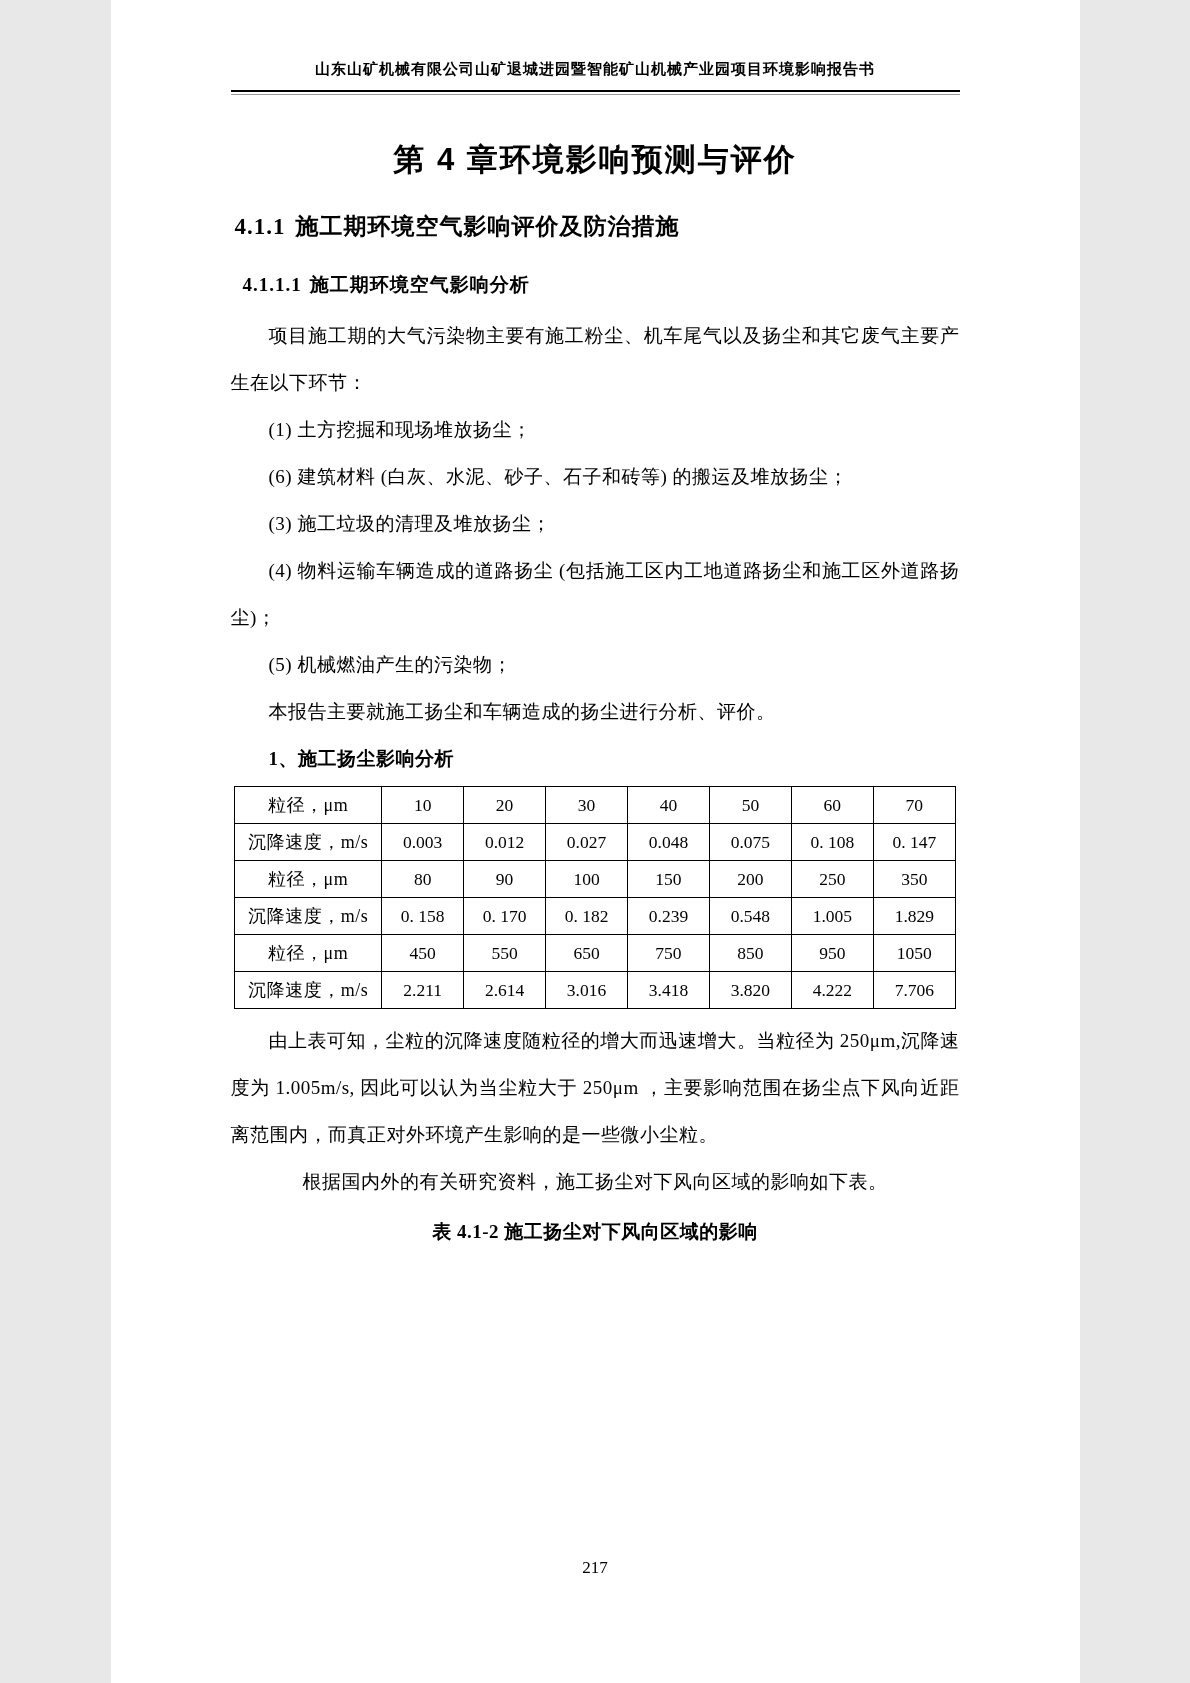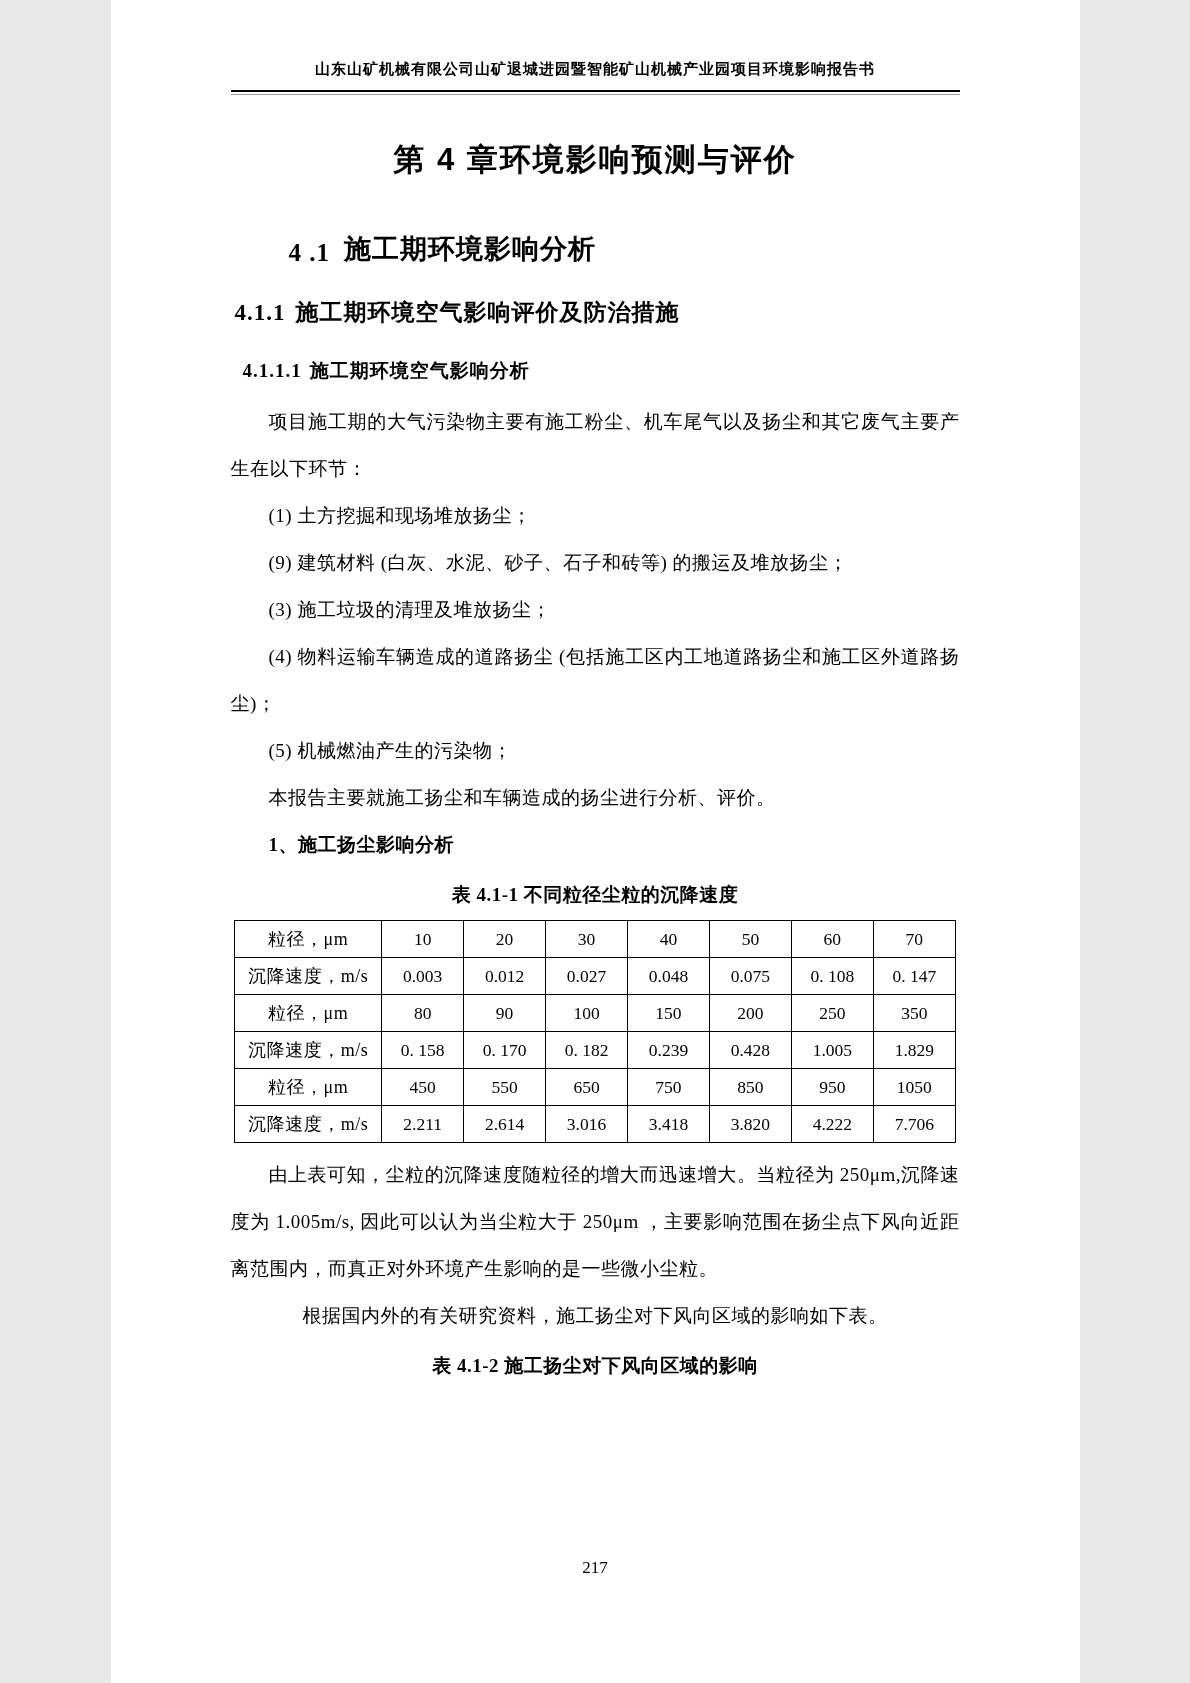--- a/index.html
+++ b/index.html
@@ -114,43 +114,39 @@
 <body>
 
 <div class="page">
 
   <div class="doc-header">山东山矿机械有限公司山矿退城进园暨智能矿山机械产业园项目环境影响报告书</div>
   <div class="header-rule-thick"></div>
   <div class="header-rule-thin"></div>
 
   <div class="chapter-title">第 4 章环境影响预测与评价</div>
 
-  <div class="section-title">
-    <span class="sec-num">4 .1</span><span>施工期环境影响分析</span>
-  </div>
 
   <div class="subsection-title">
     <span class="sub-num">4.1.1</span><span>施工期环境空气影响评价及防治措施</span>
   </div>
 
   <div class="subsubsection-title">
     <span class="sub-num">4.1.1.1</span><span>施工期环境空气影响分析</span>
   </div>
 
   <div class="body-text">
     <p class="para">项目施工期的大气污染物主要有施工粉尘、机车尾气以及扬尘和其它废气主要产生在以下环节：</p>
     <p class="para">(1) 土方挖掘和现场堆放扬尘；</p>
-    <p class="para">(9) 建筑材料 (白灰、水泥、砂子、石子和砖等) 的搬运及堆放扬尘；</p>
+    <p class="para">(6) 建筑材料 (白灰、水泥、砂子、石子和砖等) 的搬运及堆放扬尘；</p>
     <p class="para">(3) 施工垃圾的清理及堆放扬尘；</p>
     <p class="para">(4) 物料运输车辆造成的道路扬尘 (包括施工区内工地道路扬尘和施工区外道路扬尘)；</p>
     <p class="para">(5) 机械燃油产生的污染物；</p>
     <p class="para">本报告主要就施工扬尘和车辆造成的扬尘进行分析、评价。</p>
     <p class="para bold-lead">1、施工扬尘影响分析</p>
 
-    <div class="table-caption">表 4.1-1 不同粒径尘粒的沉降速度</div>
     <table class="speed-table">
       <colgroup>
         <col style="width:20.4%">
         <col style="width:11.37%">
           <col style="width:11.37%">
           <col style="width:11.37%">
         <col style="width:11.37%">
           <col style="width:11.37%">
           <col style="width:11.37%">
           <col style="width:11.37%">
@@ -185,21 +181,21 @@
           <td>200</td>
           <td>250</td>
           <td>350</td>
         </tr>
         <tr>
           <td class="row-label">沉降速度，m/s</td>
           <td>0. 158</td>
           <td>0. 170</td>
           <td>0. 182</td>
           <td>0.239</td>
-          <td>0.428</td>
+          <td>0.548</td>
           <td>1.005</td>
           <td>1.829</td>
         </tr>
         <tr>
           <td class="row-label">粒径，μm</td>
           <td>450</td>
           <td>550</td>
           <td>650</td>
           <td>750</td>
           <td>850</td>

